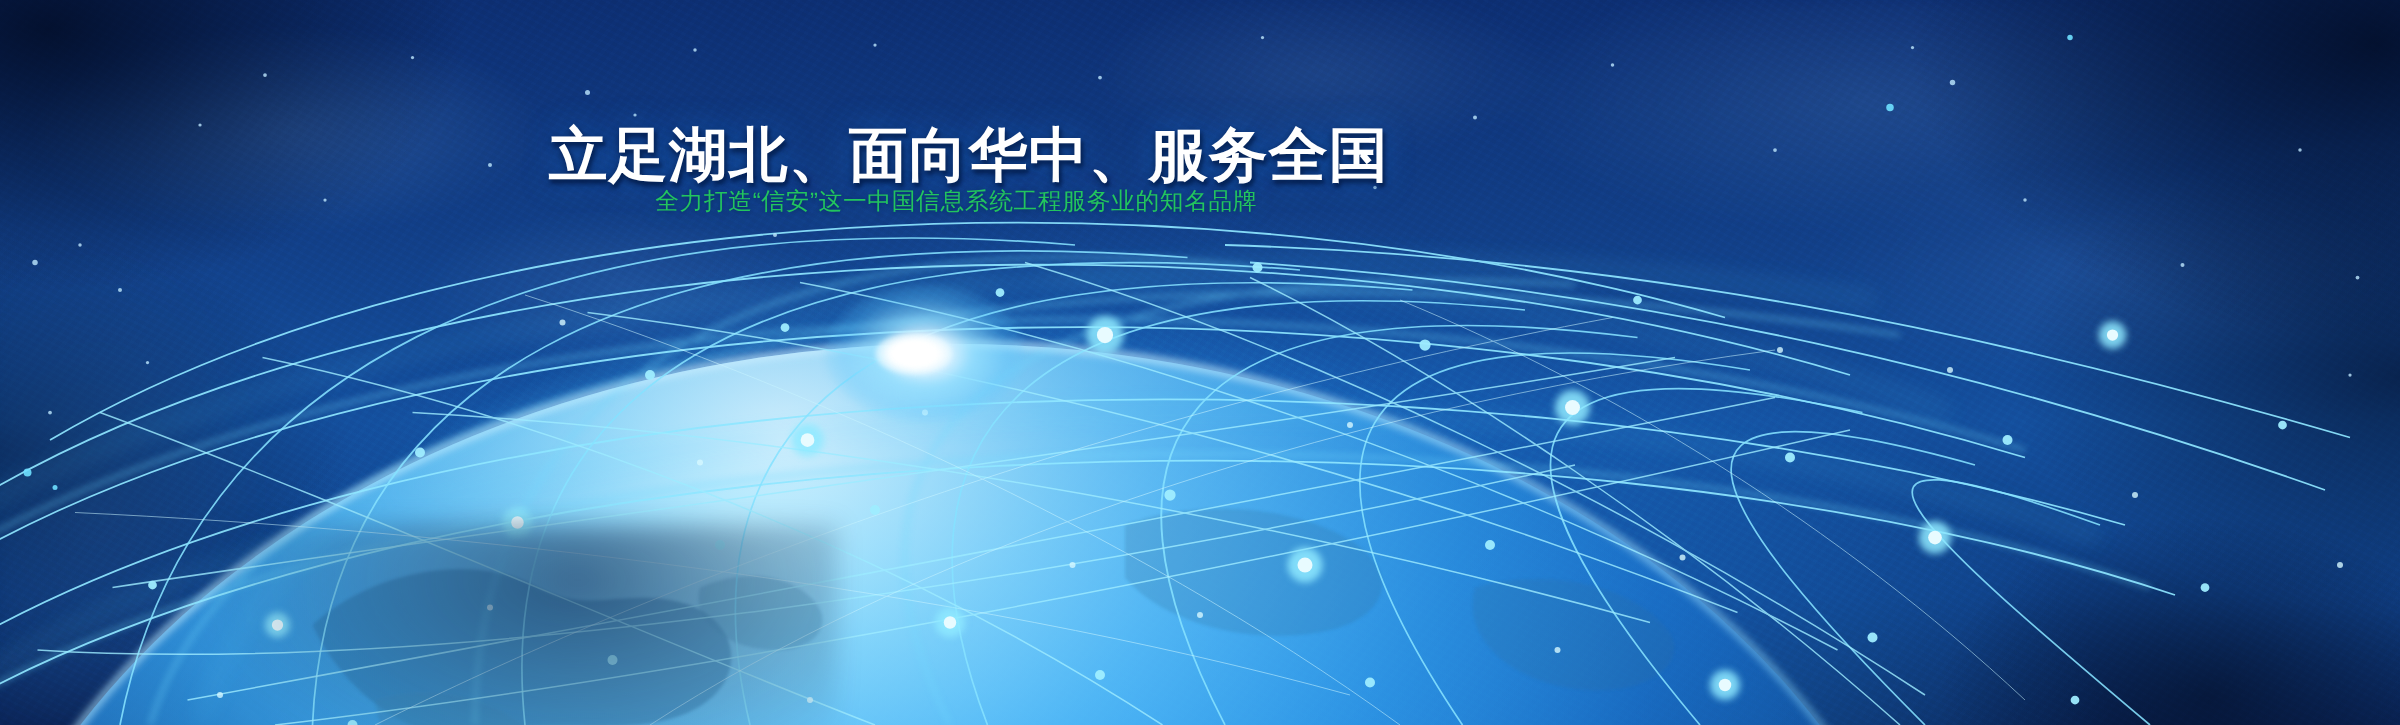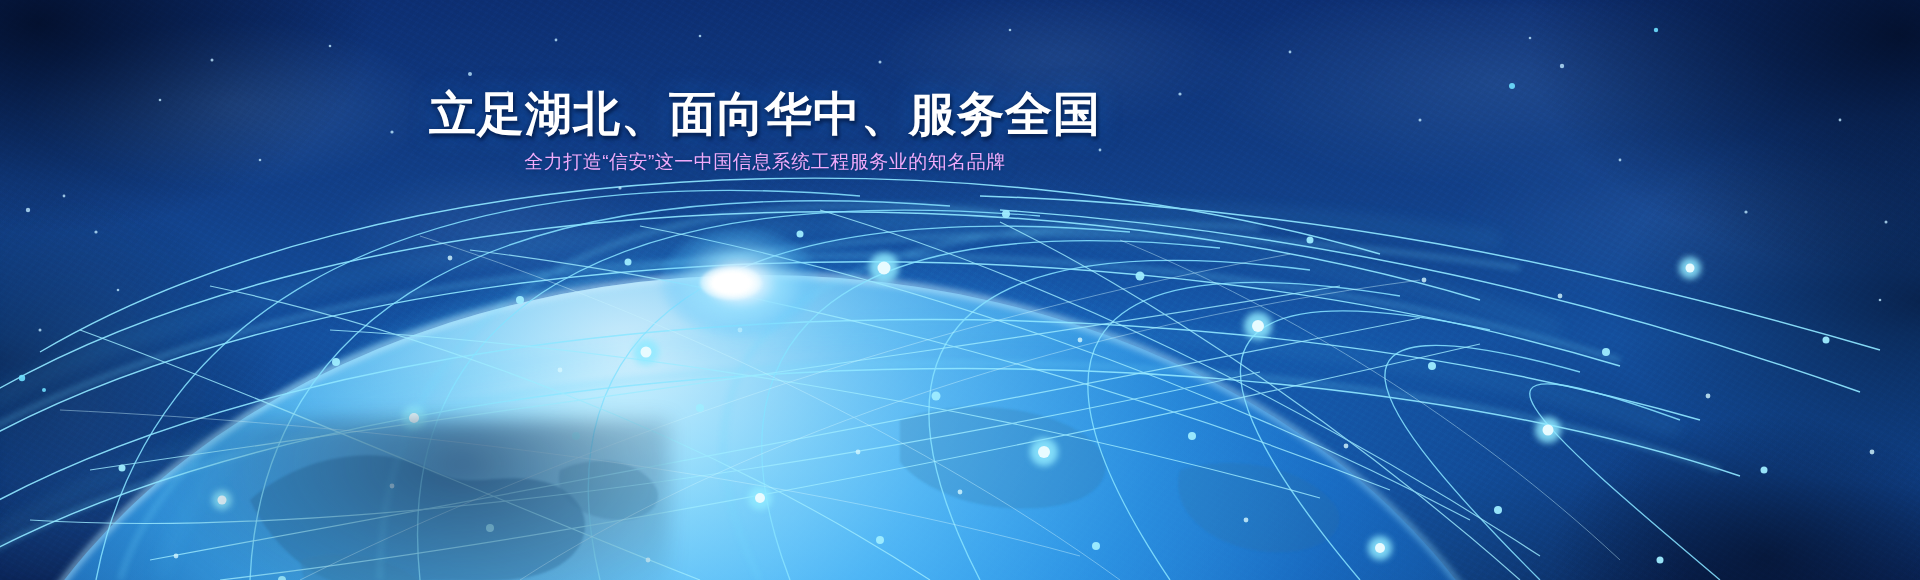--- a/index.html
+++ b/index.html
@@ -96,41 +96,41 @@
   
   .copy{
     position:absolute;
     left:0; top:0; width:1920px;
     text-align:center;
     pointer-events:none;
   }
   .headline{
     position:absolute;
     left:0; top:86px; width:1530px;
-    margin:0;
+    margin:10px;
     font-size:47px;
     line-height:1.18;
     font-weight:700;
     letter-spacing:1px;
     color:#ffffff;
     text-shadow:
       0 2px 7px rgba(4,26,72,.85),
       0 0 22px rgba(30,120,220,.55),
       2px 3px 3px rgba(2,18,56,.65);
     white-space:nowrap;
   }
   .subhead{
     position:absolute;
     left:0; top:148px; width:1530px;
     margin:0;
     font-size:19px;
     line-height:1.5;
     font-weight:500;
     letter-spacing:.5px;
-    color:#f0abfc;
+    color:#22c55e;
     text-shadow:
       0 1px 5px rgba(4,26,72,.85),
       0 0 14px rgba(40,140,230,.50);
     white-space:nowrap;
   }
 </style>
 </head>
 <body>
 
 <div class="banner">

